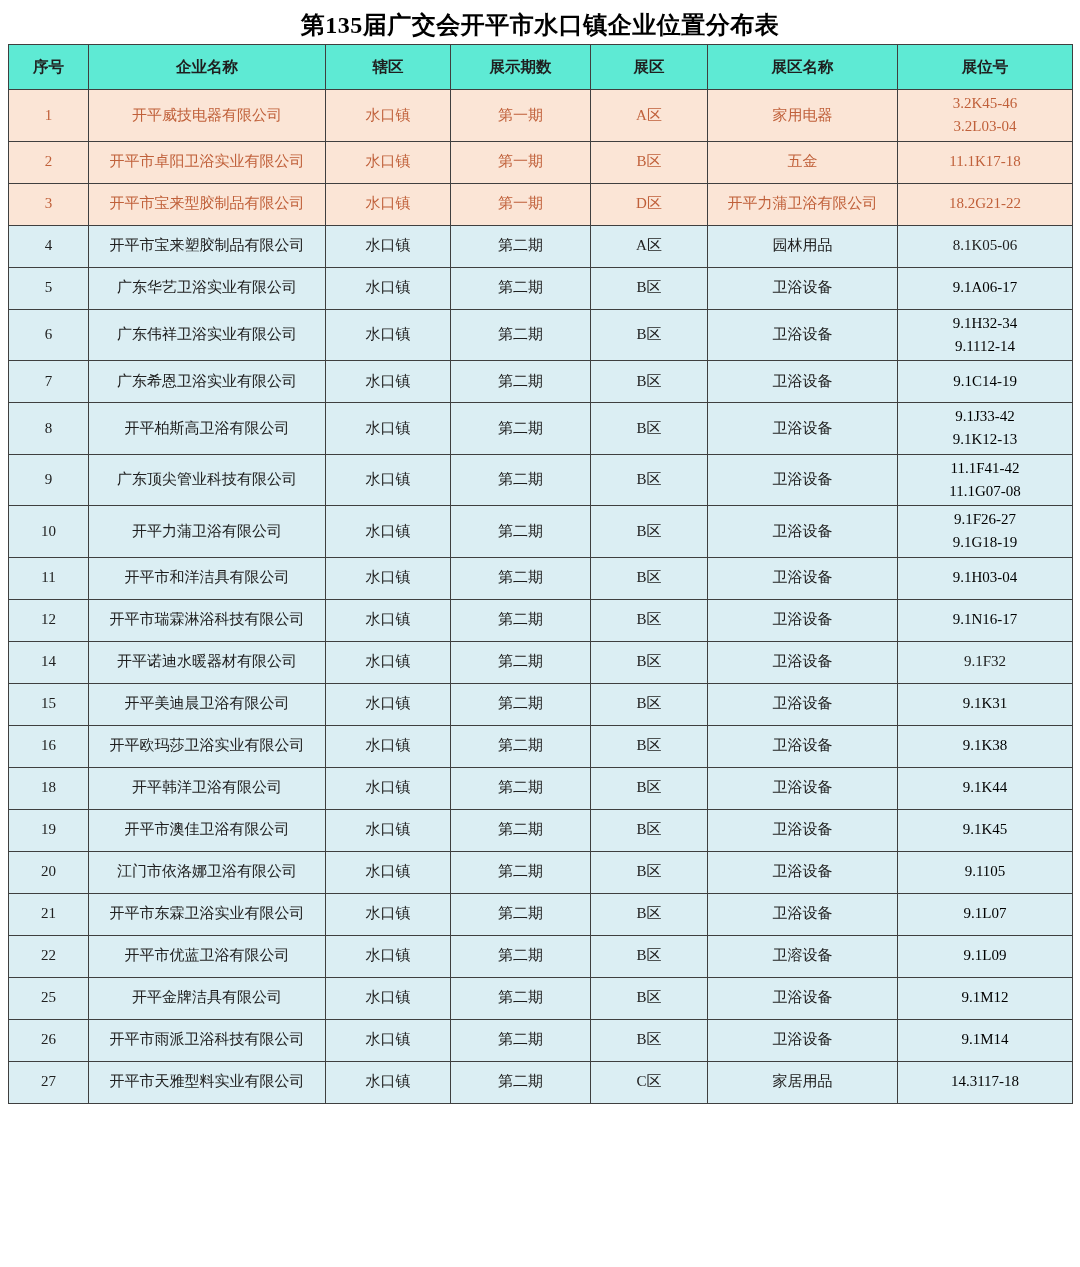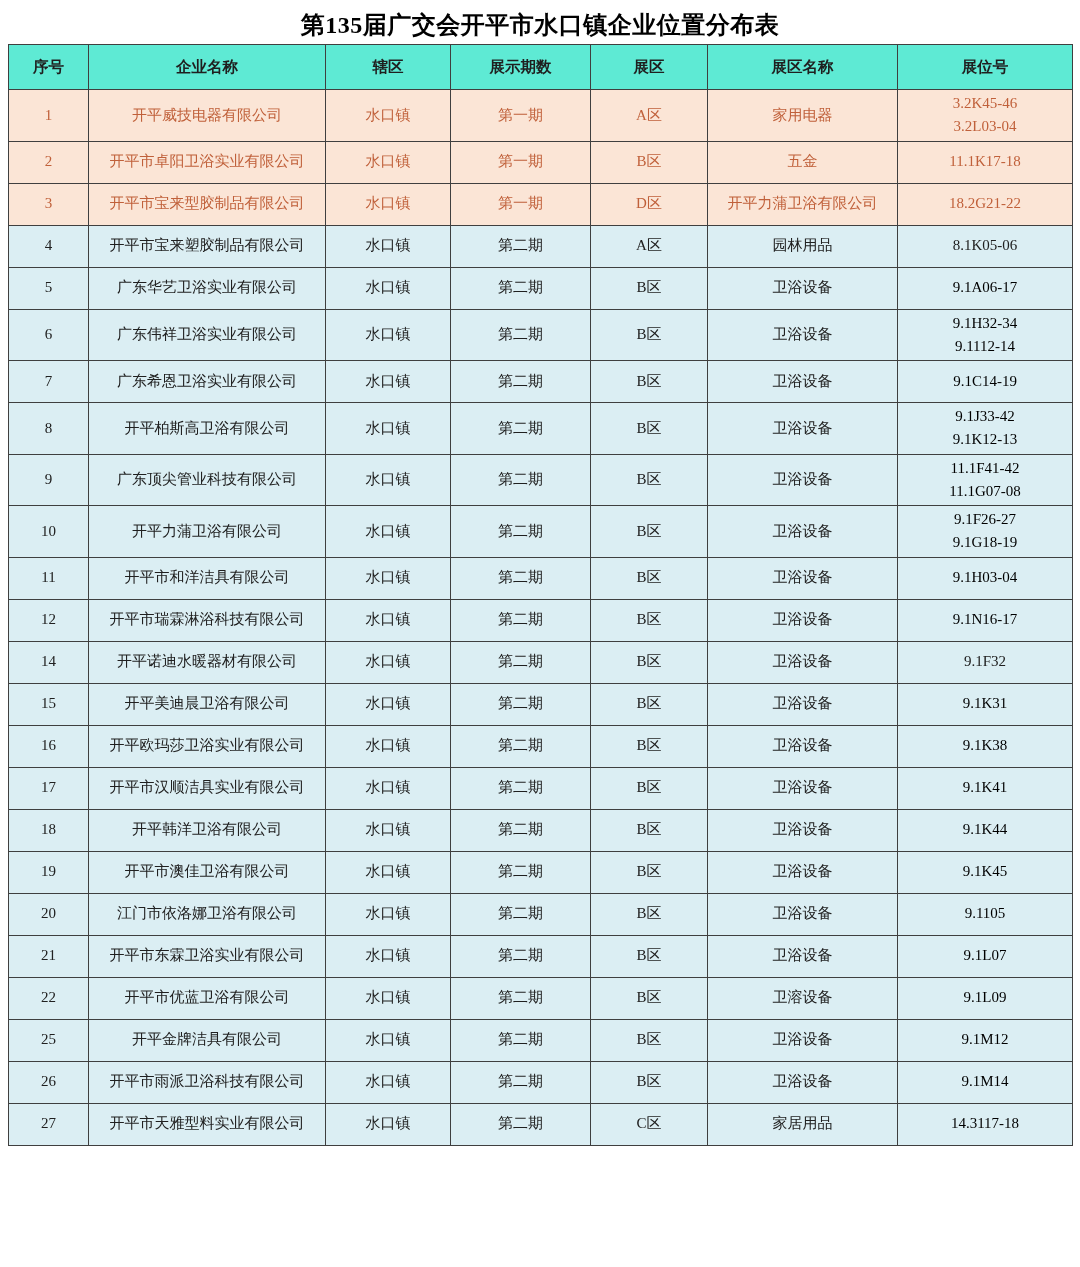--- a/index.html
+++ b/index.html
@@ -234,31 +234,20 @@
           <td>开平欧玛莎卫浴实业有限公司</td>
           <td>水口镇</td>
           <td>第二期</td>
           <td>B区</td>
           <td>卫浴设备</td>
           <td class="booth teal">
             <span class="booth-line">9.1K38</span>
           </td>
         </tr>
         <tr class="phase2">
-          <td>17</td>
-          <td>开平市汉顺洁具实业有限公司</td>
-          <td>水口镇</td>
-          <td>第二期</td>
-          <td>B区</td>
-          <td>卫浴设备</td>
-          <td class="booth teal">
-            <span class="booth-line">9.1K41</span>
-          </td>
-        </tr>
-        <tr class="phase2">
           <td>18</td>
           <td>开平韩洋卫浴有限公司</td>
           <td>水口镇</td>
           <td>第二期</td>
           <td>B区</td>
           <td>卫浴设备</td>
           <td class="booth teal">
             <span class="booth-line">9.1K44</span>
           </td>
         </tr>

